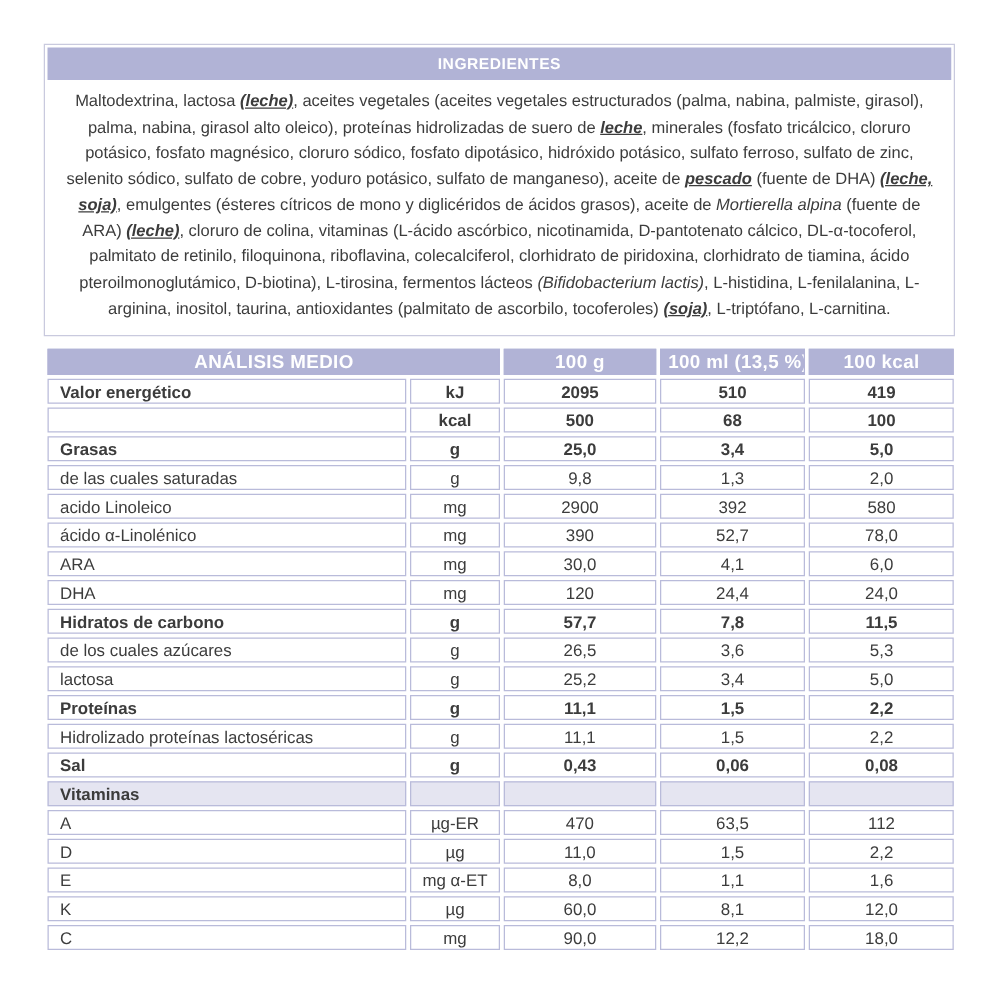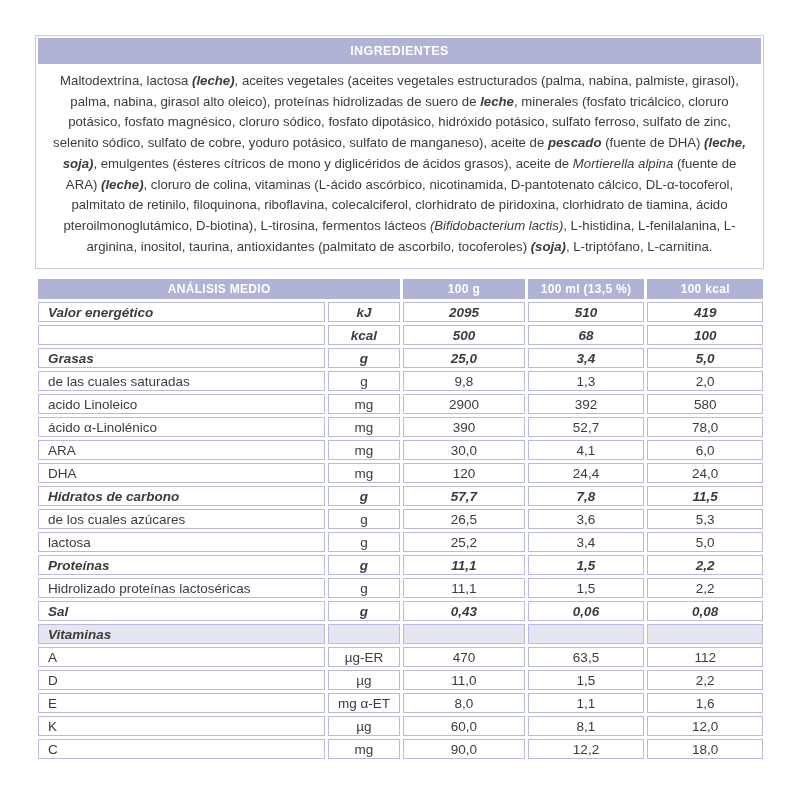--- a/index.html
+++ b/index.html
@@ -36,21 +36,21 @@
     padding:6px 0;
     margin:2px;
   }
   .ingredients-text{
     margin:0;
     padding:5px 12px 11px 12px;
     text-align:center;
     font-size:13.2px;
     line-height:20.7px;
   }
-  .bi{font-weight:bold;font-style:italic;}
+  .bi{font-weight:bold;font-style:italic;text-decoration:underline;}
   .i{font-style:italic;}
 
   
   .analysis{position:absolute;left:35px;top:276px;width:731px;}
   table{
     width:100%;
     border-collapse:separate;
     border-spacing:3px;
     table-layout:fixed;
   }
@@ -63,27 +63,27 @@
     vertical-align:middle;
     overflow:hidden;
     white-space:nowrap;
     background:#ffffff;
   }
   th.hdr{
     background:var(--header-bg);
     border-color:var(--header-bg);
     color:var(--header-text);
     font-weight:bold;
-    font-size:12px;
+    font-size:15px;
     text-align:center;
     letter-spacing:0.3px;
   }
   td.label{text-align:left;padding-left:9px;}
   td.num{text-align:center;}
-  tr.bold td{font-weight:bold;font-style:italic;}
+  tr.bold td{font-weight:bold;}
   tr.section td{background:var(--section-bg);}
 </style>
 </head>
 <body>
 
 <div class="page">
 
   <section class="ingredients-box">
     <header class="band">
       <span>INGREDIENTES</span>

